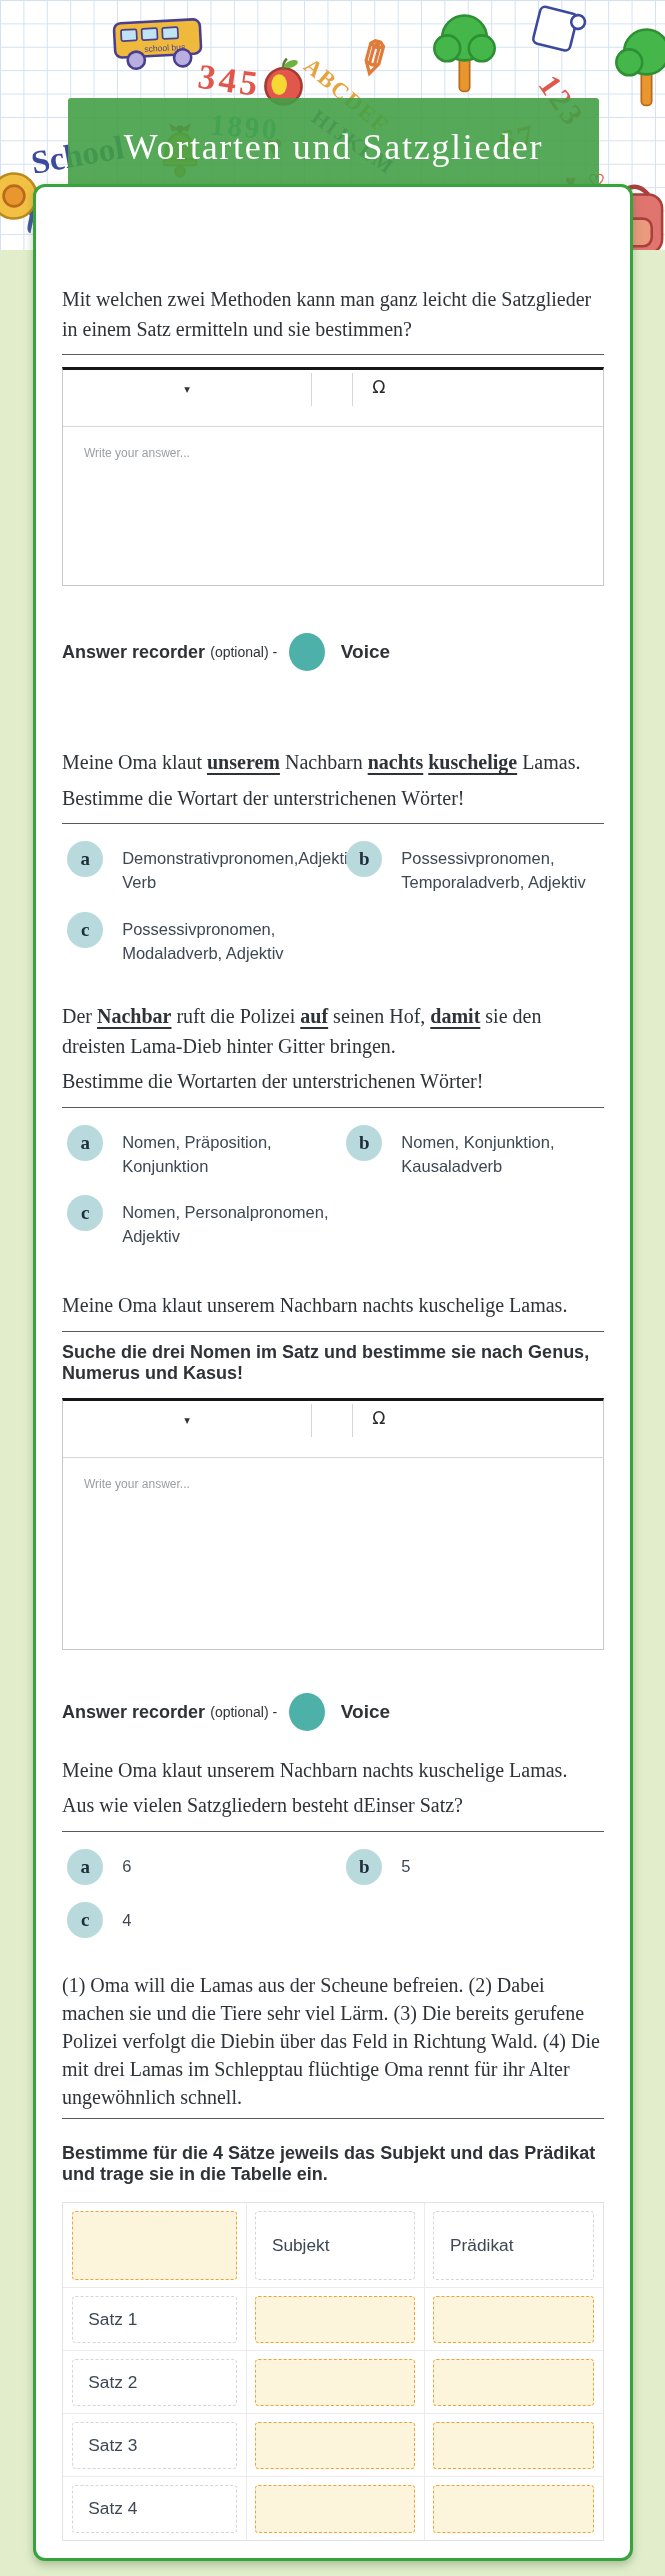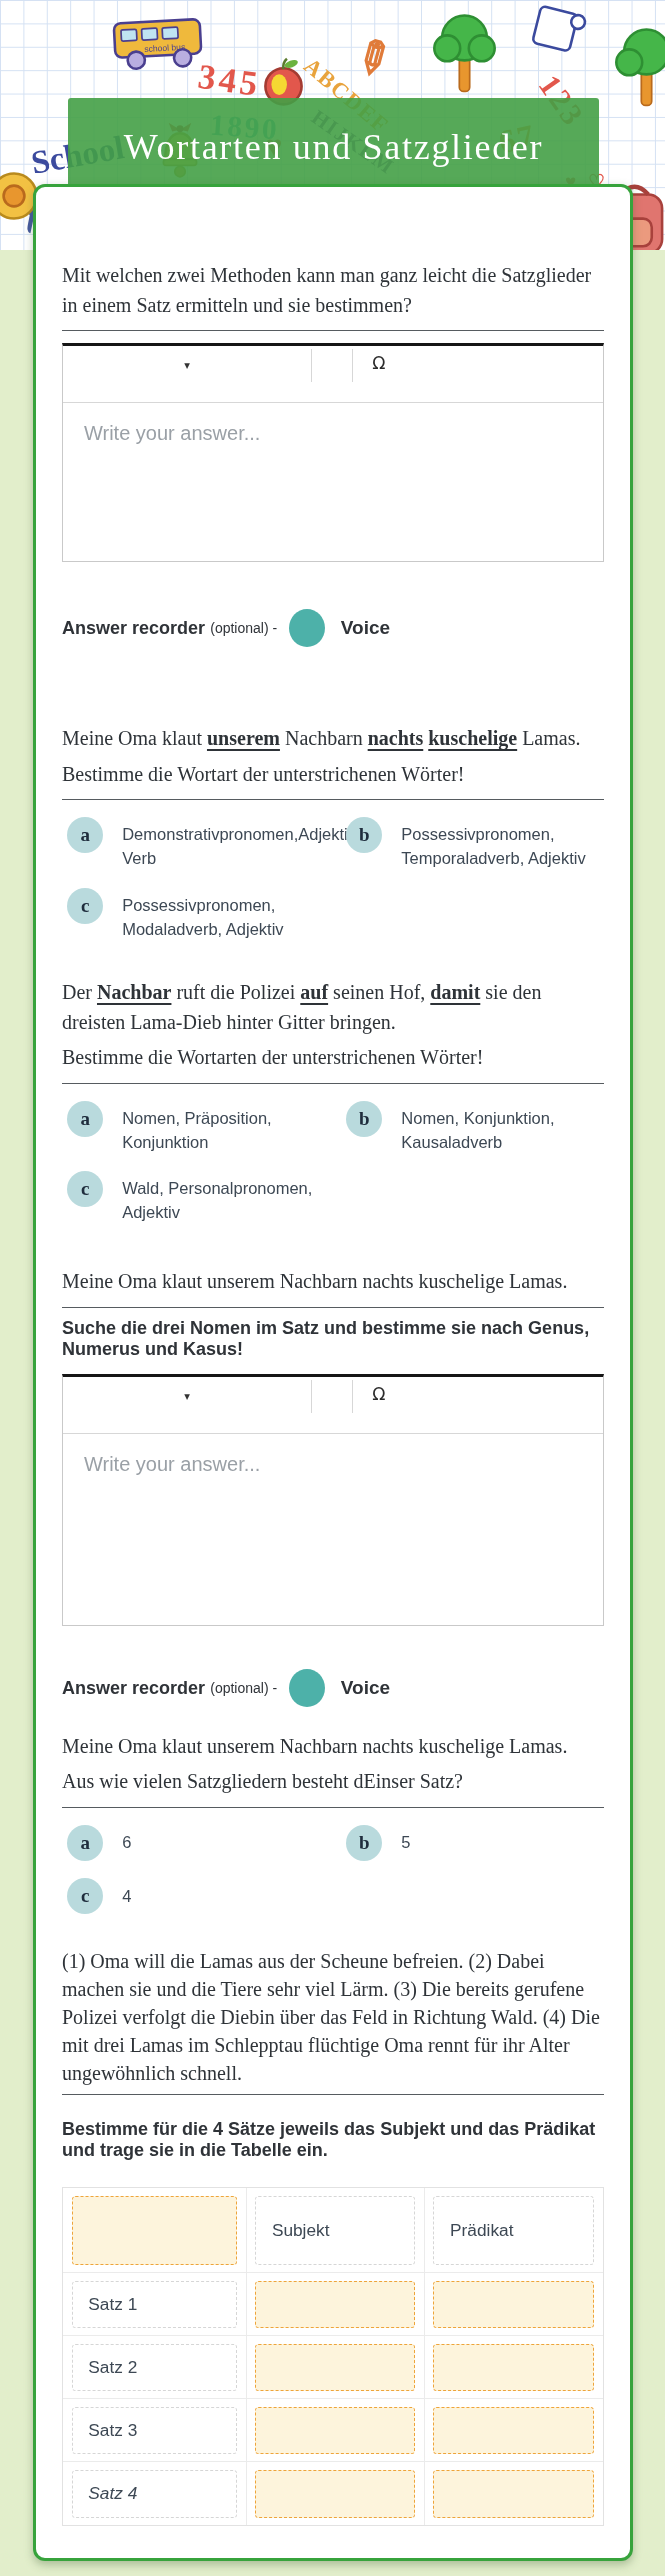--- a/index.html
+++ b/index.html
@@ -43,38 +43,38 @@
   }
 
   
   .card {
     position:absolute; left:33px; top:184px; width:600px; height:2377px;
     background:#ffffff; border:3.5px solid #37a33c; border-radius:12px;
     box-shadow:0 3.5px 8.7px rgba(70,100,60,0.35);
   }
   .card-inner { padding:73px 26px 0 26px; }
 
-  .hand { font-family:cursive; color:#2e3338; }
+  .hand { font-family:cursive; color:#2e3338;margin-top:24px; }
   .q-text { font-size:20px; line-height:30px; }
   .bu { font-weight:bold; text-decoration:underline; text-decoration-thickness:1.7px; text-underline-offset:3.5px;text-align:center; }
   .q-divider { border:none; border-top:0.9px solid #565b60; margin-top:10.4px; }
   .q-prompt-sans { font-size:18px; line-height:21px; color:#2f3338; font-weight:600; margin-top:10.4px; }
 
   
   .editor { margin-top:12px; border:0.9px solid #c9c9c9; border-top:3.5px solid #161616; background:#fff; }
   .toolbar { height:57px; border-bottom:0.9px solid #d7d7d7; display:flex; align-items:flex-start; }
   .tb-dropdown { width:46%; height:38px; display:flex; align-items:center; justify-content:center; cursor:pointer; }
   .tb-caret { font-size:11.3px; color:#333; }
   .tb-sep { width:0.9px; height:33px; background:#d7d7d7; margin-top:2.6px; }
   .tb-gap { width:40px; height:38px; }
   .tb-btn { background:none; border:none; font-size:17.3px; color:#2b2b2b; margin:7px 0 0 19px; cursor:pointer; font-family:"DejaVu Sans", sans-serif; }
   .editor-body { position:relative; }
   .editor-body.h1 { height:158px; }
   .editor-body.h2 { height:191px; }
-  .placeholder { position:absolute; left:21px; top:19px; font-size:20px; color:#9aa0a6; }
+  .placeholder { position:absolute; left:21px; top:19px; font-size:12px; color:#9aa0a6; }
 
   
   .recorder { display:flex; align-items:center; }
   .recorder.r1 { margin-top:47px; }
   .recorder.r2 { margin-top:43px; }
   .rec-label { font-size:18px; font-weight:bold; color:#2f3338; }
   .rec-opt { font-size:14px; font-weight:normal; color:#2f3338; margin-left:5.2px; }
   .rec-circle { width:36px; height:38px; border-radius:50%; background:#4db1a9; border:none; margin:0 15.6px 0 12px; cursor:pointer; }
   .rec-voice { font-size:19px; font-weight:bold; color:#2f3338; }
 
@@ -91,23 +91,23 @@
   
   .task-q2 { margin-top:76px; }
   .task-q3 { margin-top:36px; }
   .task-q4 { margin-top:42px; }
   .task-q5 { margin-top:24px; }
   .task-q6 { margin-top:33px; }
   .q-text + .q-text { margin-top:5.2px; }
   .q-divider.tight { margin-top:7px; }
 
   
-  .sp-table { margin-top:26px; border:0.9px solid #e2e2e2; background:#fff; }
+  .sp-table { margin-top:17px; border:0.9px solid #e2e2e2; background:#fff; }
   .sp-row { display:grid; grid-template-columns:34% 33% 33%; border-bottom:0.9px solid #ebebeb; }
-  .sp-row:last-child { border-bottom:none;font-style:italic; }
+  .sp-row:last-child { border-bottom:none; }
   .sp-row.head { height:85px; }
   .sp-row.body { height:63px; }
   .sp-cell { border-right:0.9px solid #ebebeb; padding:7.8px 8.7px; }
   .sp-cell:last-child { border-right:none; }
   .dash-box { height:100%; border-radius:3.5px; display:flex; align-items:center; padding-left:15.6px;
               font-size:17.3px; color:#3d4854; font-weight:500; }
   .dash-orange { border:1.7px dashed #eea43a; background:#fdf4dc; }
   .dash-gray { border:1.7px dashed #d6d6d6; background:#ffffff; }
 </style>
 </head>
@@ -261,21 +261,21 @@
           <div class="option">
             <span class="opt-circle">a</span>
             <span class="opt-label">Nomen, Präposition, Konjunktion</span>
           </div>
           <div class="option">
             <span class="opt-circle">b</span>
             <span class="opt-label">Nomen, Konjunktion, Kausaladverb</span>
           </div>
           <div class="option">
             <span class="opt-circle">c</span>
-            <span class="opt-label">Wald, Personalpronomen, Adjektiv</span>
+            <span class="opt-label">Nomen, Personalpronomen, Adjektiv</span>
           </div>
         </div>
       </section>
 
       <section class="task-q4">
         <p class="hand q-text">Meine Oma klaut unserem Nachbarn nachts kuschelige Lamas.</p>
         <hr class="q-divider">
         <p class="q-prompt-sans">Suche die drei Nomen im Satz und bestimme sie nach Genus, Numerus und Kasus!</p>
 
         <div class="editor" style="margin-top:14px">

